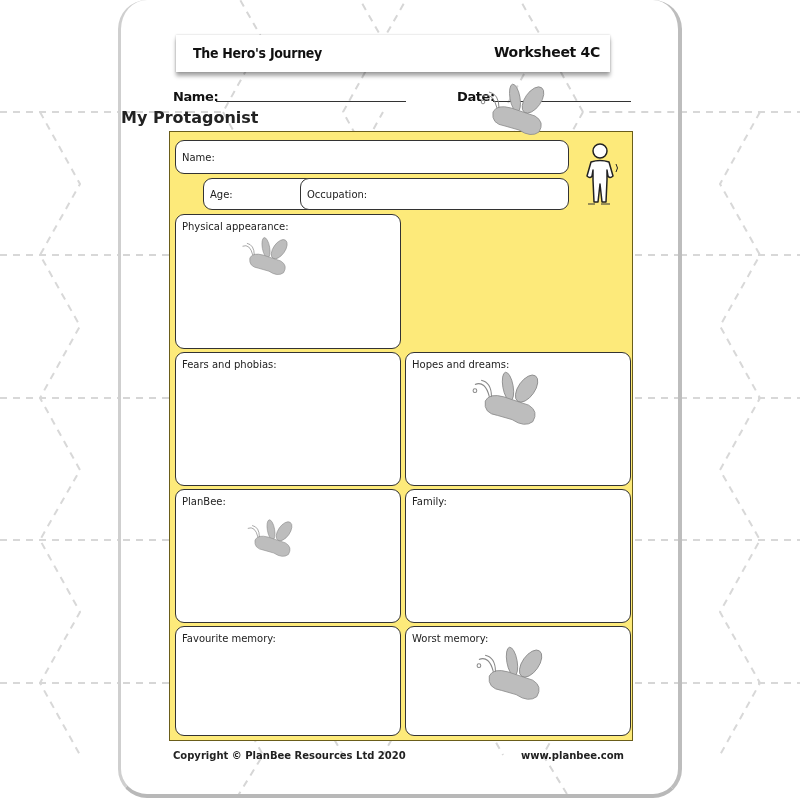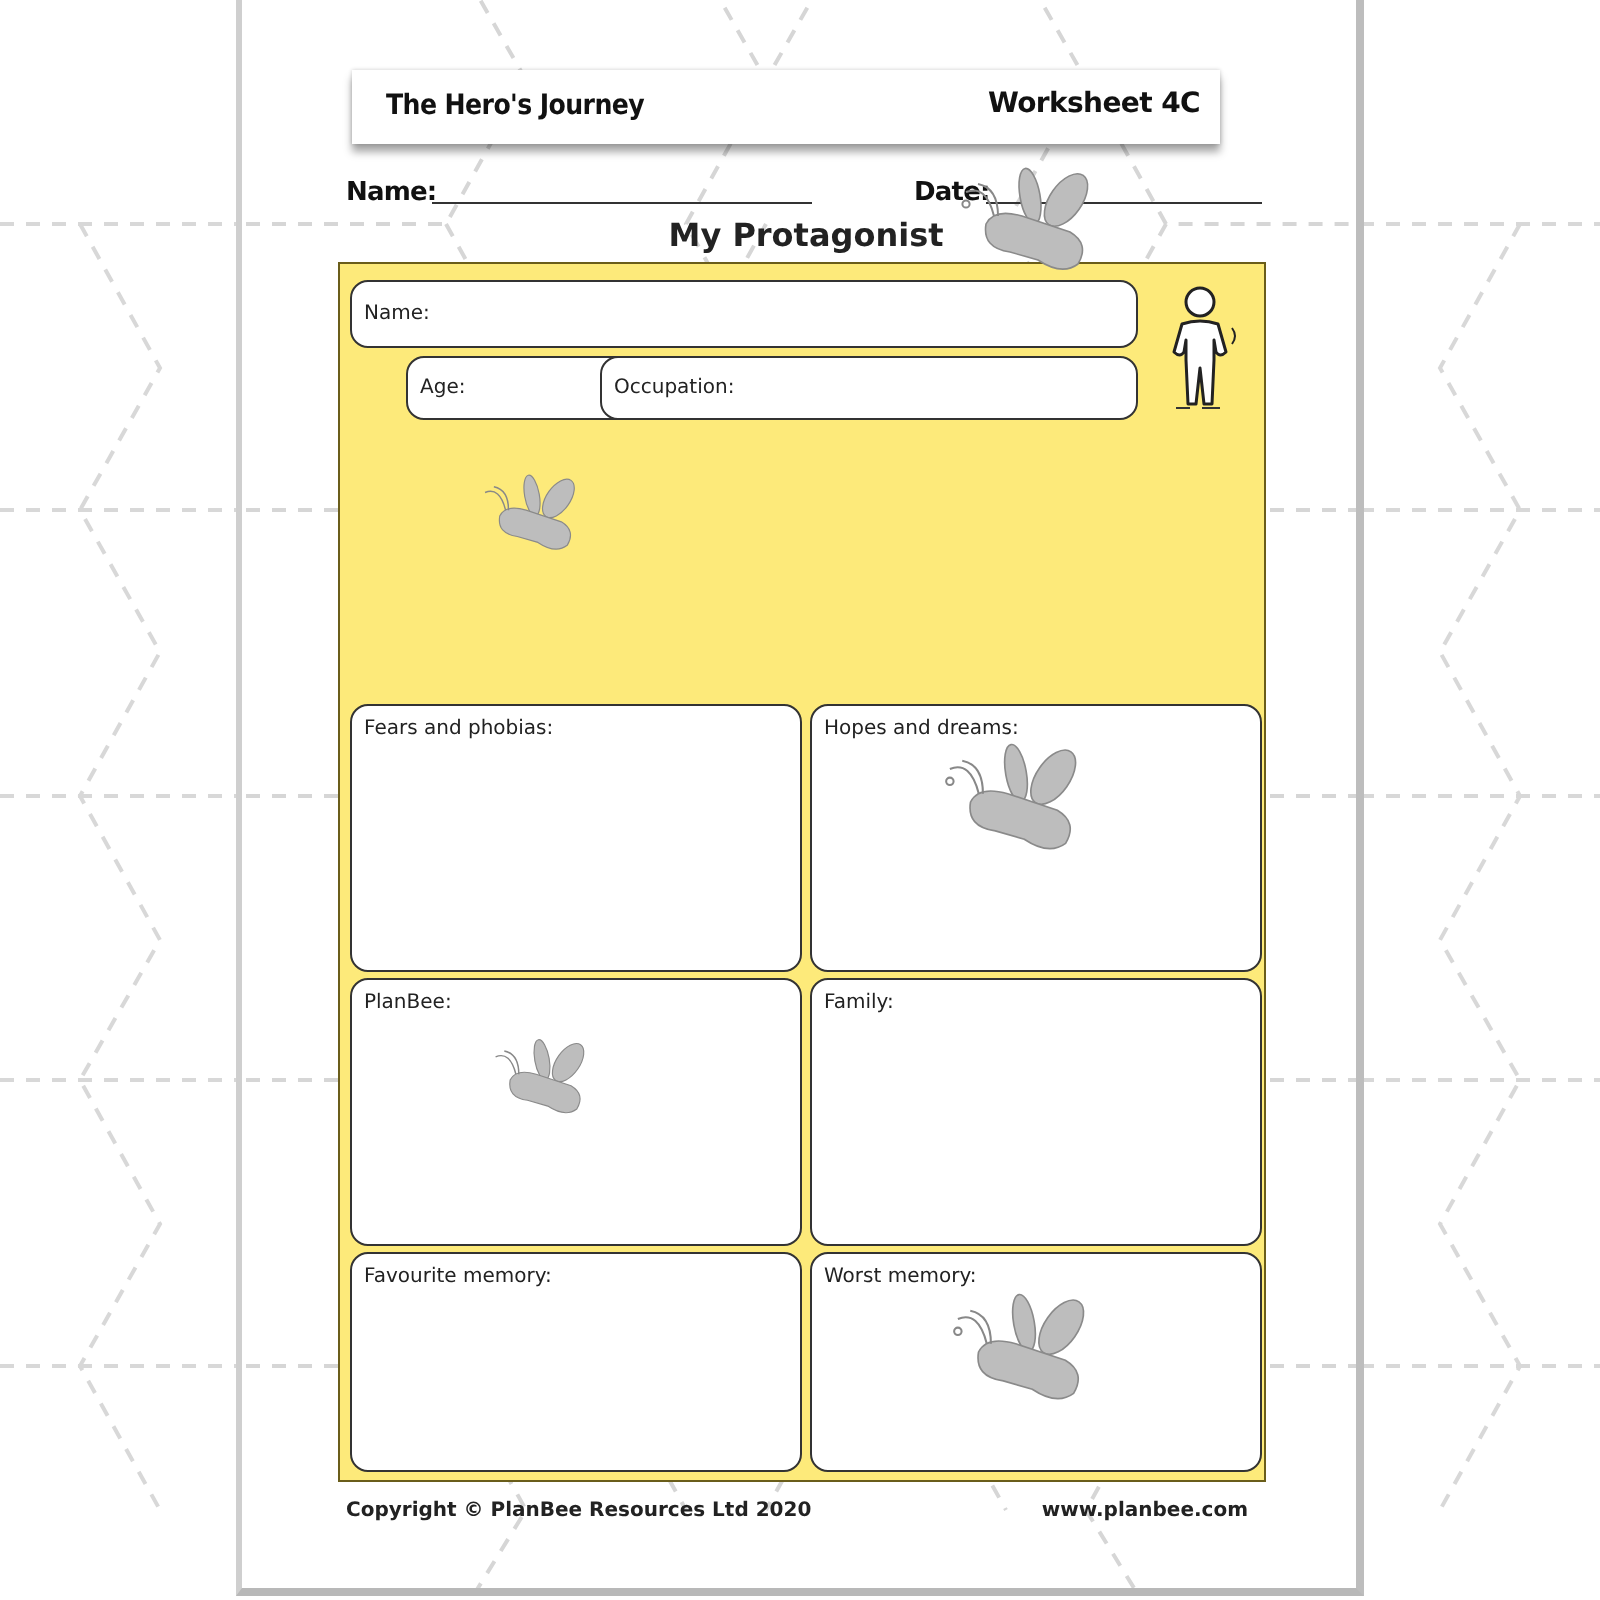--- a/index.html
+++ b/index.html
@@ -1,25 +1,25 @@
 <!DOCTYPE html>
 <html><head>
 <meta charset="utf-8">
 <style>
   html,body{margin:0;padding:0;}
   body{width:800px;height:800px;background:#fff;position:relative;overflow:hidden;font-family:"DejaVu Sans",sans-serif;}
   .bgpattern{position:absolute;left:0;top:0;width:800px;height:800px;z-index:0;}
-  .page{position:absolute;left:118px;top:0;width:564px;height:798px;background:#fff;border-left:3px solid #cfcfcf;border-right:4px solid #bdbdbd;border-bottom:4px solid #b8b8b8;box-sizing:border-box;z-index:1;overflow:hidden;}
+  .page{position:absolute;left:118px;top:0;width:564px;height:798px;background:#fff;border-left:3px solid #cfcfcf;border-right:4px solid #bdbdbd;border-bottom:4px solid #b8b8b8;box-sizing:border-box;z-index:1;overflow:hidden;border-radius:29px;}
   .page .pat{position:absolute;left:-118px;top:0;width:800px;height:800px;}
   .hdrbox{position:absolute;left:55px;top:35px;width:434px;height:37px;background:#fff;box-shadow:0 4px 4px rgba(0,0,0,0.35),0 0 2px rgba(0,0,0,0.2);z-index:2;}
   .hdr-title{position:absolute;left:17px;top:10px;font-family:"DejaVu Sans Condensed","DejaVu Sans",sans-serif;font-weight:bold;font-size:14px;color:#111;letter-spacing:-0.3px;}
   .hdr-ws{position:absolute;right:10px;top:9px;font-weight:bold;font-size:14px;color:#111;letter-spacing:-0.3px;}
   .fieldlabel{position:absolute;font-weight:bold;font-size:13px;color:#111;z-index:2;letter-spacing:-0.4px;}
   .line{position:absolute;border-bottom:1px solid #333;z-index:2;}
-  .title{position:absolute;left:0;width:564px;top:108px;text-align:center;font-size:16px;font-weight:bold;color:#222;z-index:2;}
+  .title{position:absolute;left:0;width:564px;top:108px;text-align:left;font-size:16px;font-weight:bold;color:#222;z-index:2;}
   .yellow{position:absolute;left:48px;top:131px;width:464px;height:610px;background:#fdea7a;border:1.5px solid #6a5d1a;box-sizing:border-box;z-index:2;}
   .box{position:absolute;background:#fff;border:1.5px solid #333;border-radius:9px;box-sizing:border-box;overflow:hidden;}
   .box .lbl{position:absolute;left:6px;top:6px;font-size:10px;color:#222;}
   .box.small .lbl{top:50%;transform:translateY(-50%);}
   .footer{position:absolute;top:750px;font-size:10px;font-weight:bold;color:#222;z-index:2;}
   .bee{position:absolute;z-index:3;}
   svg.person{position:absolute;}
 </style>
 </head>
 <body>
@@ -77,20 +77,23 @@
 
     <svg class="person" style="left:410px;top:8px;" width="44" height="70" viewBox="0 0 44 70">
       <g stroke="#222" stroke-width="1.5" fill="#fff" stroke-linejoin="round">
         <circle cx="20" cy="11" r="7"></circle>
         <path d="M11 22 Q20 19 29 22 L33 36 Q30 39 28 36 L27 30 L27 40 L26 62 L22 62 L20 44 L18 62 L14 62 L13 40 L13 30 L12 36 Q10 39 7 36 Z"></path>
       </g>
       <path d="M36 24 Q39 28 36 32" stroke="#222" stroke-width="1" fill="none"></path>
       <path d="M8 64 H15 M21 64 H30" stroke="#333" stroke-width="1"></path>
     </svg>
 
+    <div class="box" style="left:5px;top:82px;width:226px;height:135px;">
+      <span class="lbl">Physical appearance:</span>
+    </div>
     <div class="box" style="left:5px;top:220px;width:226px;height:134px;text-align:right;">
       <span class="lbl">Fears and phobias:</span>
     </div>
     <div class="box" style="left:235px;top:220px;width:226px;height:134px;">
       <span class="lbl">Hopes and dreams:</span>
     </div>
     <div class="box" style="left:5px;top:357px;width:226px;height:134px;">
       <span class="lbl">PlanBee:</span>
     </div>
     <div class="box" style="left:235px;top:357px;width:226px;height:134px;">

